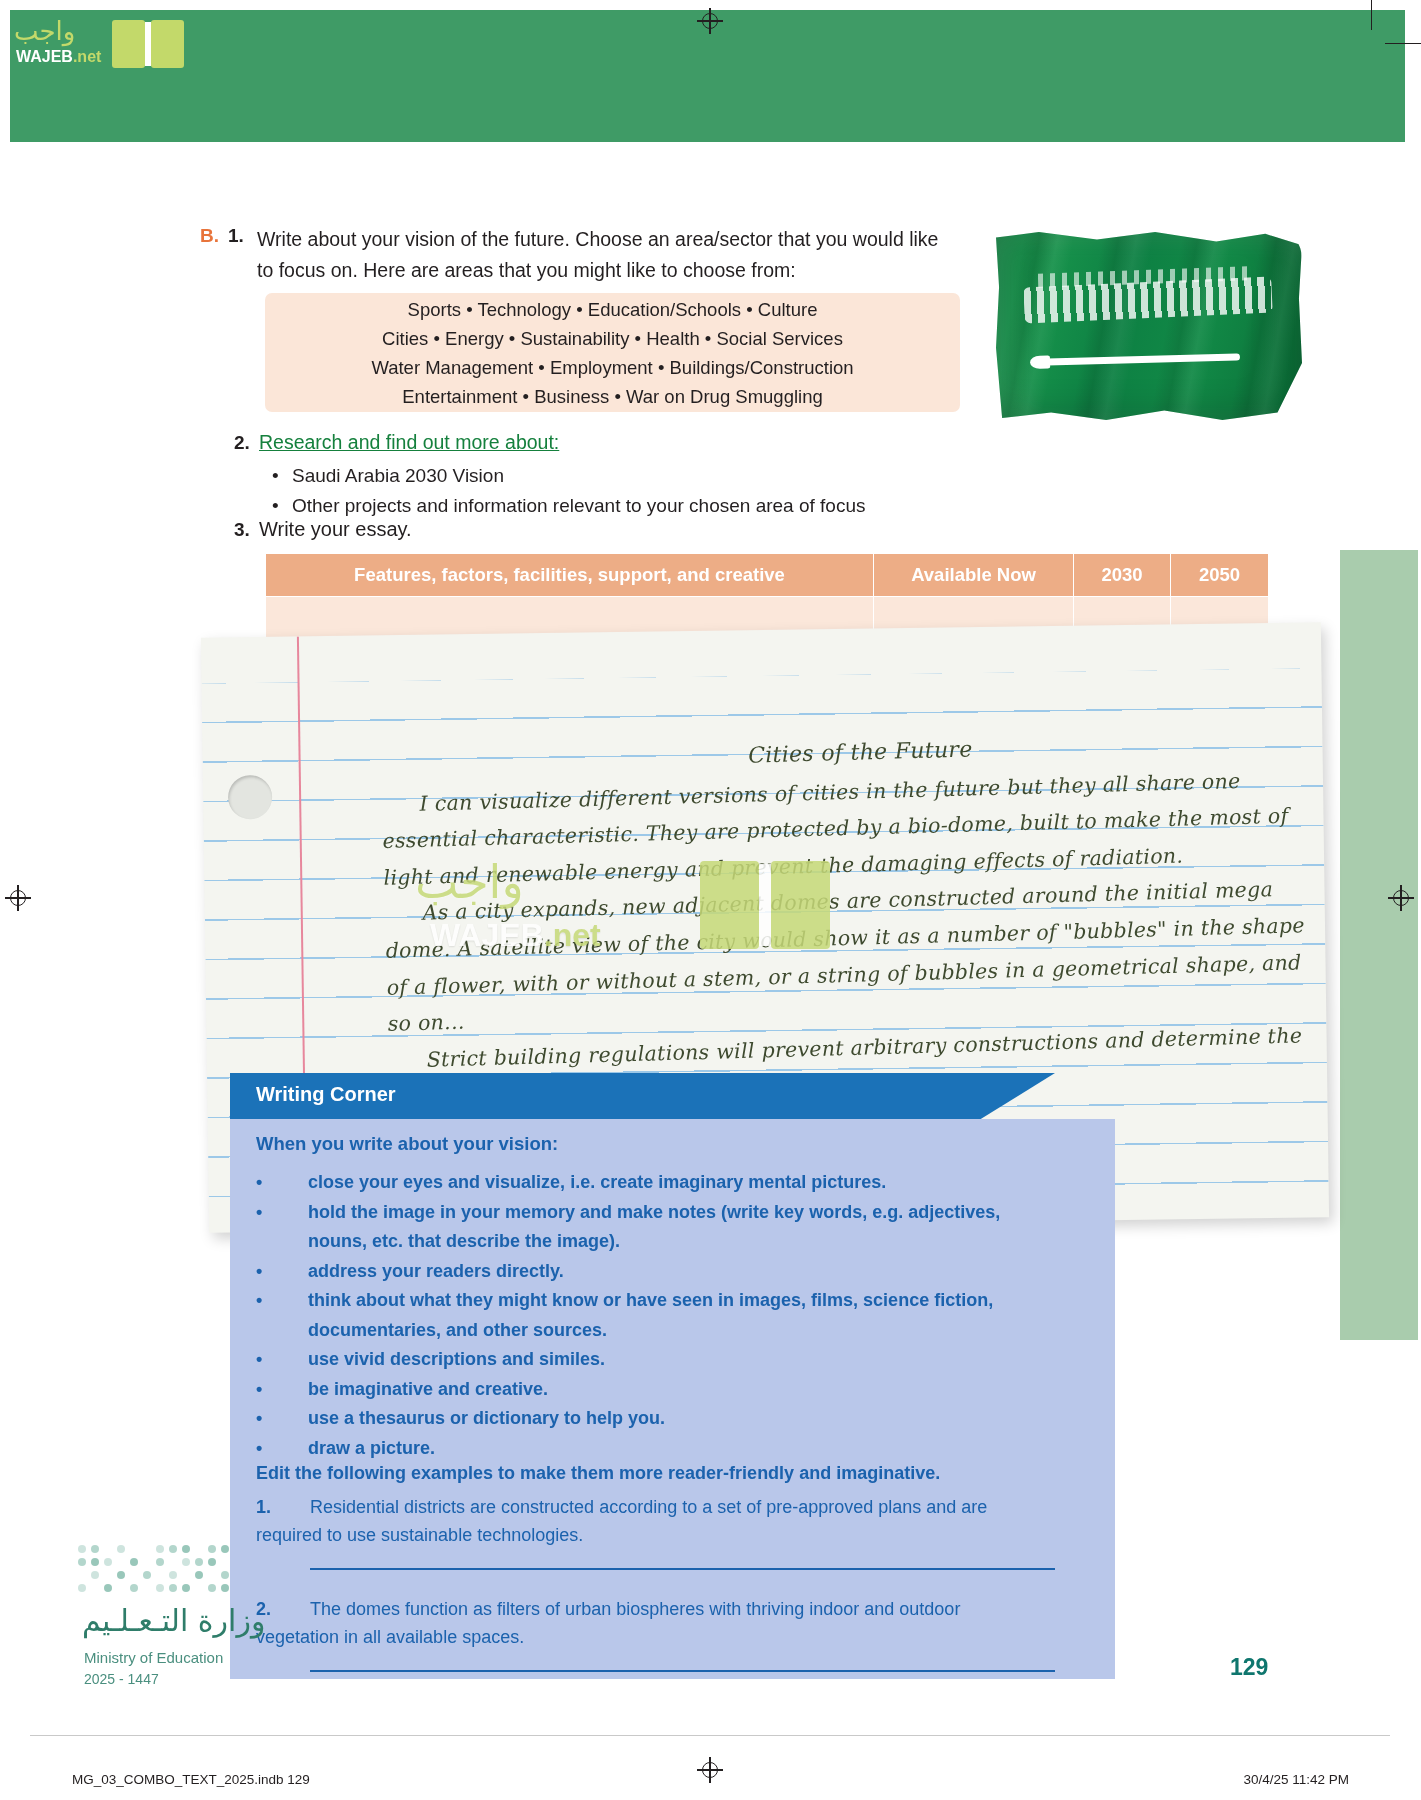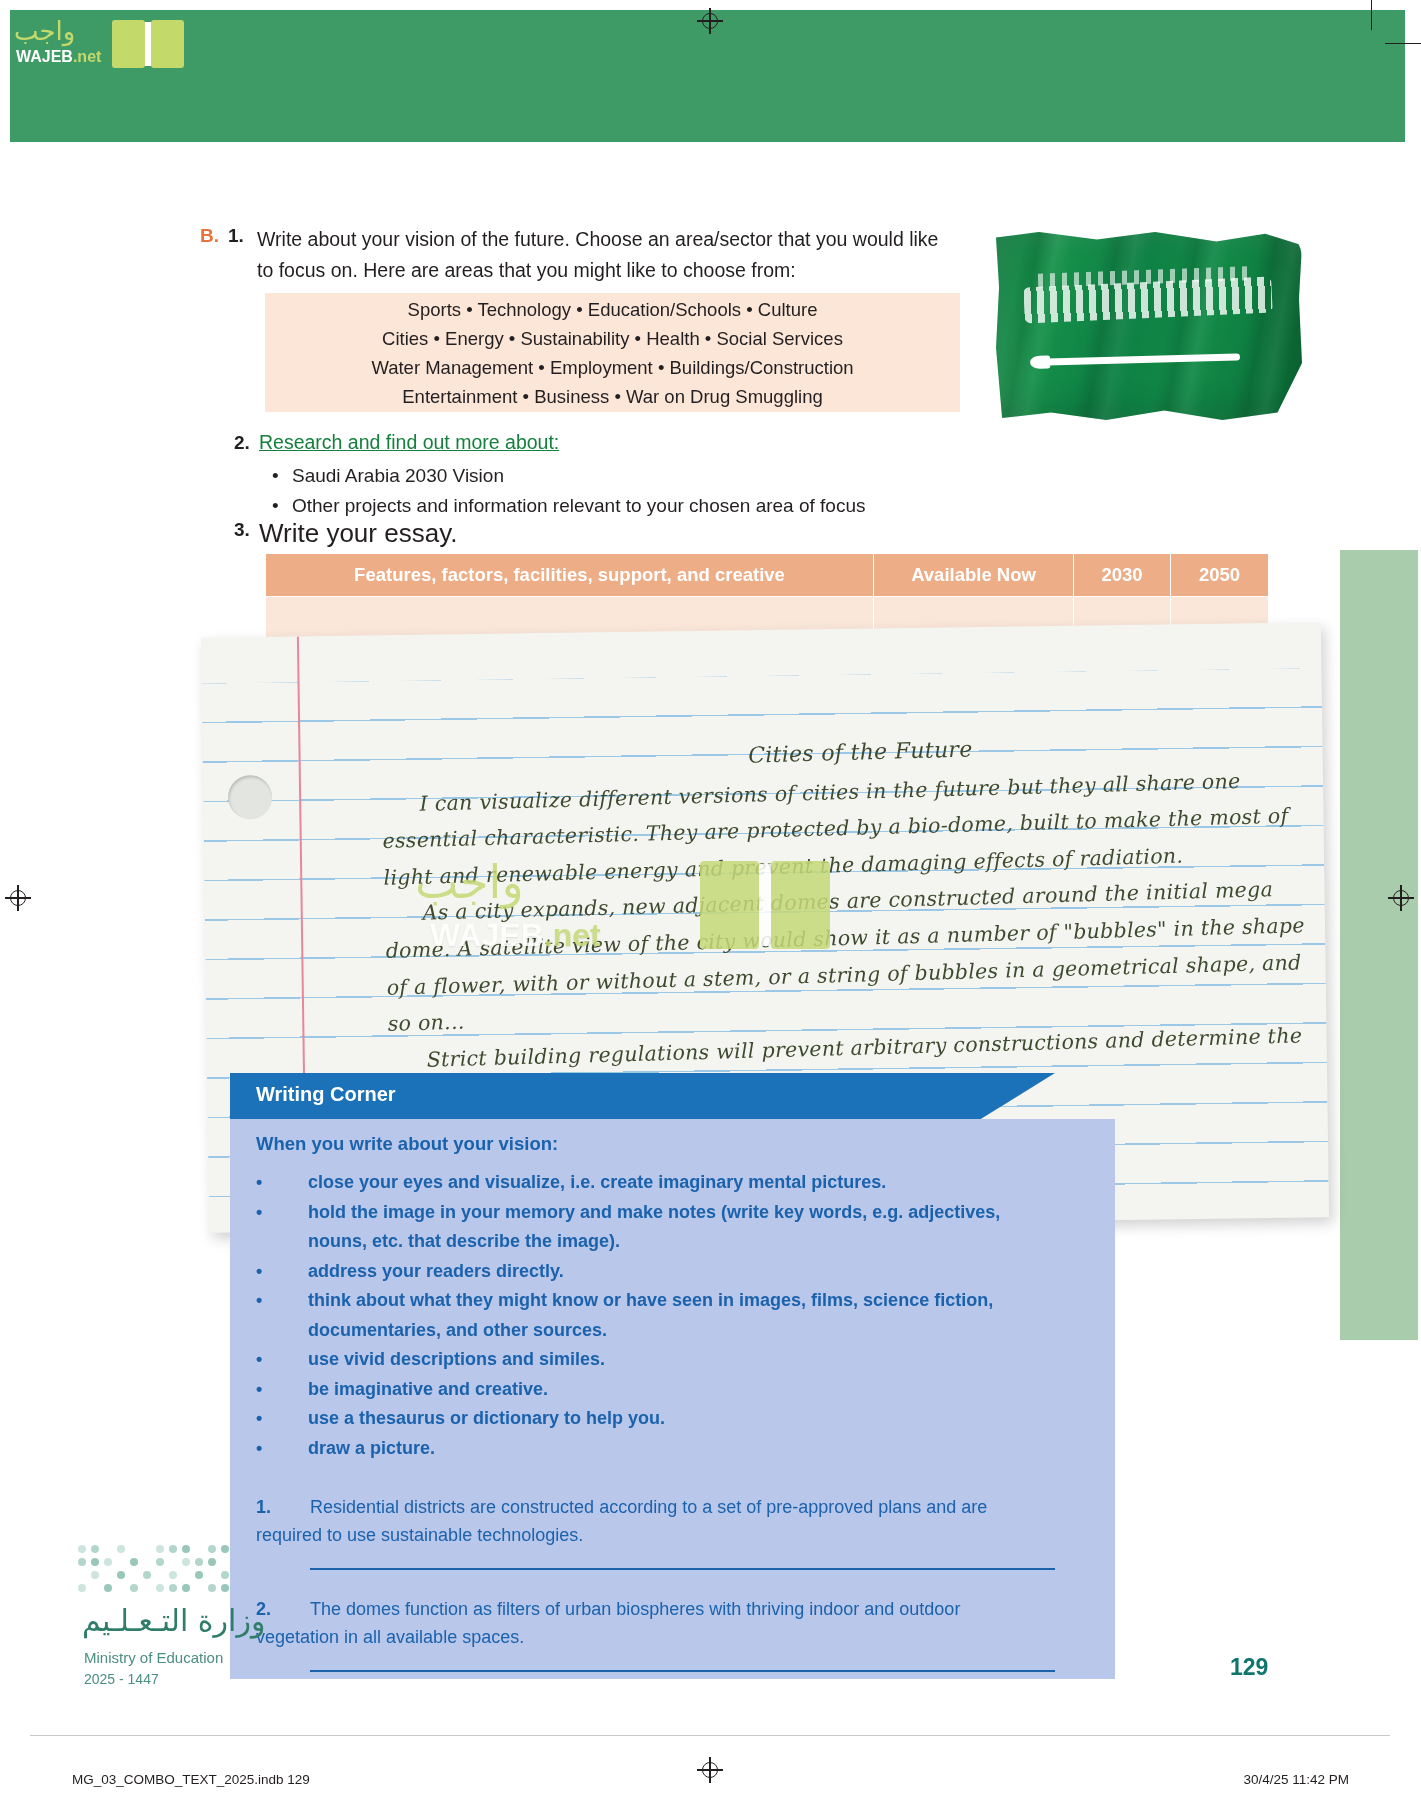--- a/index.html
+++ b/index.html
@@ -132,20 +132,21 @@
   
   .topic-box {
     position: absolute;
     left: 265px; top: 293px;
     width: 695px; height: 119px;
     background: #fbe6d8;
     display: flex;
     flex-direction: column;
     justify-content: center;
     align-items: center;
+    border-radius: 7px;
   }
   .topic-line {
     font-size: 18.5px;
     color: #231f20;
     line-height: 29px;
     white-space: nowrap;
   }
 
   
   .flag-wrap {
@@ -206,21 +207,21 @@
     font-size: 19px; font-weight: bold; color: #231f20;
   }
   .q2-num { left: 234px; top: 432px; }
   .q3-num { left: 234px; top: 519px; }
   .q2-text {
     position: absolute; left: 259px; top: 431px;
     font-size: 19.5px; color: #15803d; text-decoration: underline;
   }
   .q3-text {
     position: absolute; left: 259px; top: 518px;
-    font-size: 26px; color: #231f20;
+    font-size: 20px; color: #231f20;
   }
   .bullets {
     position: absolute; left: 272px; top: 461px;
     font-size: 19px; color: #231f20; line-height: 30px;
   }
   .bullets div { white-space: nowrap; }
   .bullets .dot { display: inline-block; width: 20px; }
 
   
   .tbl {
@@ -601,20 +602,21 @@
     <div class="li">
         <span class="bl">•</span>
         <span class="tx">use a thesaurus or dictionary to help you.</span>
       </div>
     <div class="li">
         <span class="bl">•</span>
         <span class="tx">draw a picture.</span>
       </div>
   </div>
 
+  <div class="wc-edit">Edit the following examples to make them more reader-friendly and imaginative.</div>
 
   <div class="wc-item wc-item1">
     <span class="n">1.</span>
     <span class="t">Residential districts are constructed according to a set of pre-approved plans and are required to use sustainable technologies.</span>
   </div>
   <div class="rule rule1"></div>
 
   <div class="wc-item wc-item2">
     <span class="n">2.</span>
     <span class="t">The domes function as filters of urban biospheres with thriving indoor and outdoor vegetation in all available spaces.</span>

